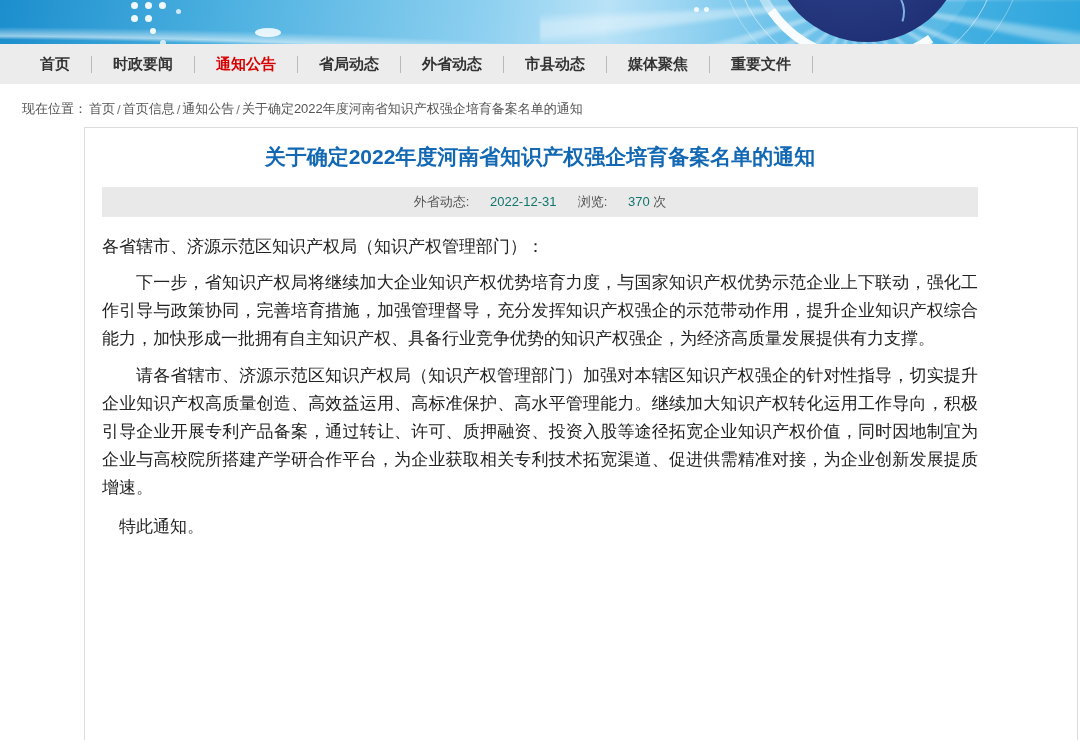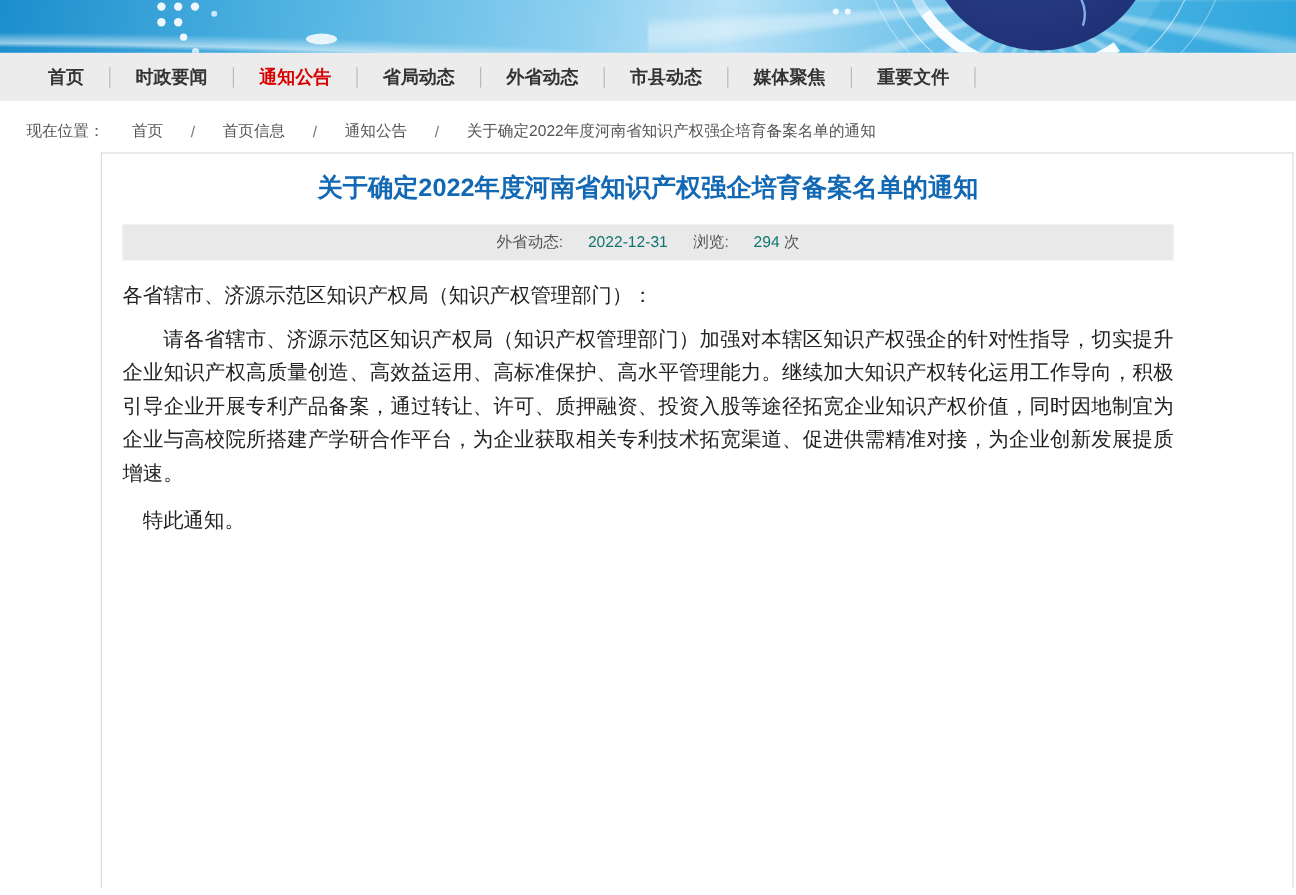--- a/index.html
+++ b/index.html
@@ -93,21 +93,21 @@
     margin: 0 21px;
   }
 
   
   .breadcrumb {
     padding: 16px 0 9px 22px;
     font-size: 13px;
     color: #555;
     display: flex;
     align-items: center;
-    gap: 23px;
+    gap: 2px;
     white-space: nowrap;
   }
   .crumb-link { color: #555; text-decoration: none; cursor: pointer; }
   .crumb-sep { color: #777; }
 
   
   .content-box {
     margin-left: 84px;
     width: 994px;
     min-height: 613px;
@@ -212,28 +212,29 @@
 <div class="content-box">
   <div class="content-inner">
 
     <div class="article-title">关于确定2022年度河南省知识产权强企培育备案名单的通知</div>
 
     <div class="meta-bar">
       <span>外省动态:</span>
       <span class="red">2022-12-31</span>
       <span class="meta-gap"></span>
       <span>浏览:</span>
-      <span class="red">294</span>
+      <span class="red">370</span>
       <span>次</span>
     </div>
 
     <div class="doc-body">
 
       <div class="salutation">各省辖市、济源示范区知识产权局（知识产权管理部门）：</div>
 
+      <p class="para">下一步，省知识产权局将继续加大企业知识产权优势培育力度，与国家知识产权优势示范企业上下联动，强化工作引导与政策协同，完善培育措施，加强管理督导，充分发挥知识产权强企的示范带动作用，提升企业知识产权综合能力，加快形成一批拥有自主知识产权、具备行业竞争优势的知识产权强企，为经济高质量发展提供有力支撑。</p>
       <p class="para">请各省辖市、济源示范区知识产权局（知识产权管理部门）加强对本辖区知识产权强企的针对性指导，切实提升企业知识产权高质量创造、高效益运用、高标准保护、高水平管理能力。继续加大知识产权转化运用工作导向，积极引导企业开展专利产品备案，通过转让、许可、质押融资、投资入股等途径拓宽企业知识产权价值，同时因地制宜为企业与高校院所搭建产学研合作平台，为企业获取相关专利技术拓宽渠道、促进供需精准对接，为企业创新发展提质增速。</p>
 
       <div class="closing">特此通知。</div>
 
     </div>
 
   </div>
 </div>
 
 </body></html>

